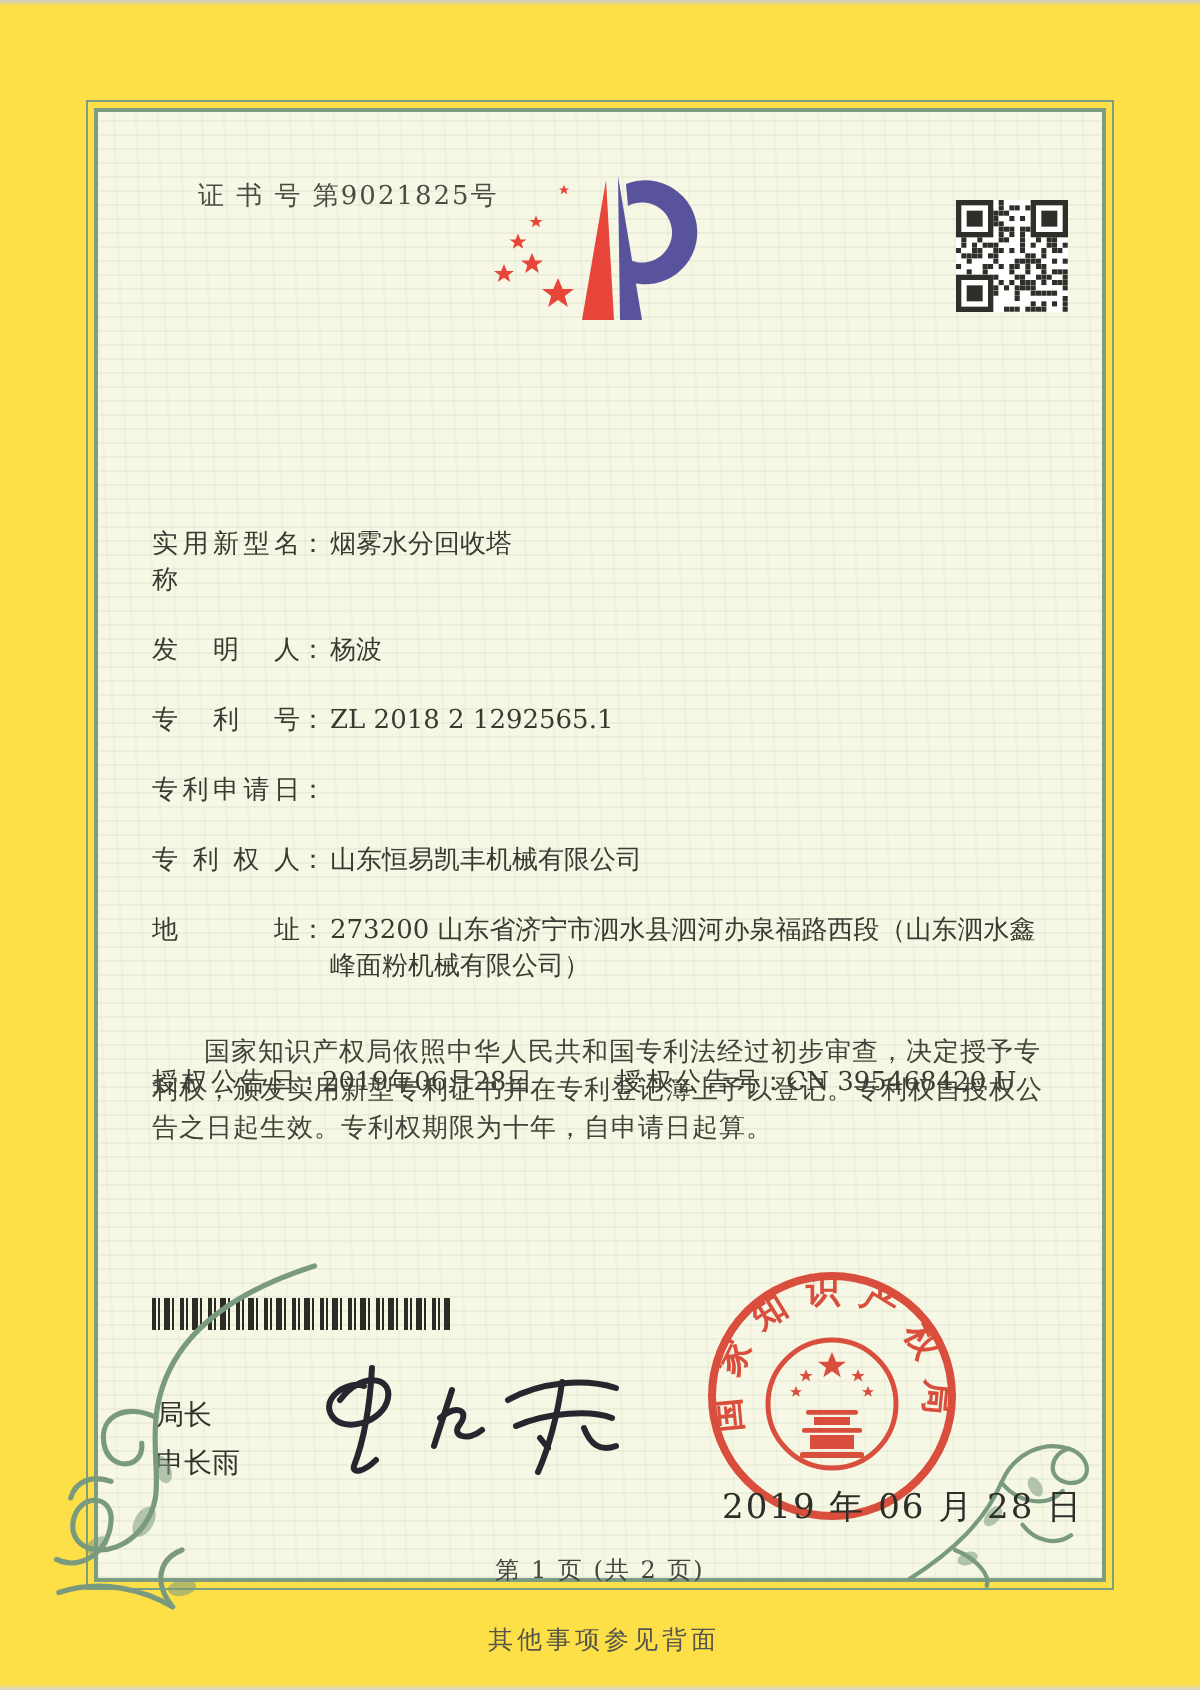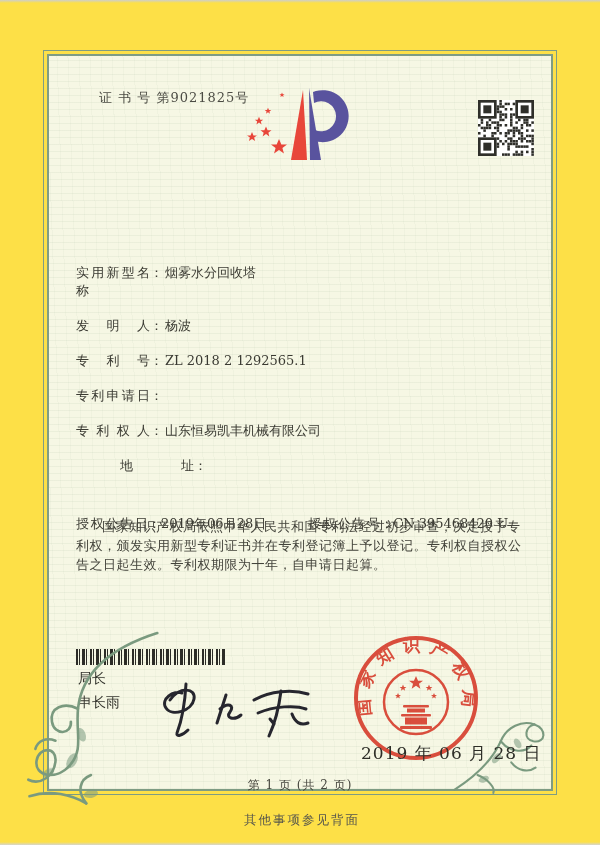--- a/index.html
+++ b/index.html
@@ -23,37 +23,37 @@
   .cert-no{position:absolute;left:50px;top:33px;font-size:13px;letter-spacing:1px;color:#4c4c44;}
 
   .logo{position:absolute;left:192px;top:27px;width:115px;height:86px;}
   .qr{position:absolute;left:429px;top:44px;width:56px;height:56px;background:#fff;}
 
   .title{position:absolute;left:0;right:0;top:133px;margin:0;text-align:center;
          font-size:29px;font-weight:bold;letter-spacing:7px;color:#3e3e37;text-indent:7px;}
 
   .fields{position:absolute;left:27px;right:25px;top:208px;font-size:13px;line-height:18px;color:#3a3a32;}
   .frow{display:flex;margin-bottom:17px;}
-  .frow.addr{margin-bottom:8px;margin-left:44px;}
+  .frow.addr{margin-bottom:8px;}
   .flabel{display:inline-block;width:74px;text-align:justify;text-align-last:justify;
           text-justify:inter-character;white-space:normal;flex:none;}
   .fcolon{flex:none;}
   .fvalue{flex:1;padding-left:2px;}
   .grant-row{display:flex;gap:42px;margin-top:40px;}
   .grant-row .pair{display:flex;}
   .grant-row .flabel{width:72px;}
 
   .paragraphs{position:absolute;left:27px;right:24px;top:441px;font-size:13px;line-height:19px;color:#43433b;margin-top:20px;}
   .paragraphs p{margin:0;text-indent:2em;letter-spacing:.5px;}
 
   .barcode{position:absolute;left:27px;top:593px;width:150px;height:16px;
      background:repeating-linear-gradient(90deg,#2c2c27 0 2px,rgba(0,0,0,0) 2px 3px,#2c2c27 3px 4px,
        rgba(0,0,0,0) 4px 6px,#2c2c27 6px 9px,rgba(0,0,0,0) 9px 10px,#2c2c27 10px 11px,rgba(0,0,0,0) 11px 14px);}
 
-  .officer{position:absolute;left:29px;top:610px;font-size:14px;line-height:24px;
+  .officer{position:absolute;left:29px;top:640px;font-size:14px;line-height:24px;
      font-family:"DejaVu Sans","Liberation Sans",sans-serif;color:#33332c;}
   .signature{position:absolute;left:93px;top:622px;width:180px;height:62px;}
 
   .seal{position:absolute;left:299px;top:574px;width:136px;height:136px;opacity:.92;}
   .seal-date{position:absolute;left:312px;top:686px;font-size:17px;letter-spacing:1px;color:#2e2e28;z-index:5;}
 
   .pagination{position:absolute;left:0;right:0;top:721px;text-align:center;font-size:12px;
      letter-spacing:1px;color:#45453d;}
   .footer-note{position:absolute;left:4px;right:0;top:812px;text-align:center;font-size:12.5px;
      letter-spacing:2px;color:#55554c;}
@@ -250,20 +250,21 @@
             <span class="fcolon">：</span>
         </div>
         <div class="frow">
           <span class="flabel">专利权人</span>
             <span class="fcolon">：</span>
           <span class="fvalue">山东恒易凯丰机械有限公司</span>
         </div>
         <div class="frow addr">
           <span class="flabel">地址</span>
             <span class="fcolon">：</span>
+          <span class="fvalue">273200 山东省济宁市泗水县泗河办泉福路西段（山东泗水鑫峰面粉机械有限公司）</span>
         </div>
         <div class="grant-row">
           <span class="pair">
             <span class="flabel">授权公告日</span>
               <span class="fcolon">：</span>
             <span>2019年06月28日</span>
           </span>
           <span class="pair">
             <span class="flabel">授权公告号</span>
               <span class="fcolon">：</span>

